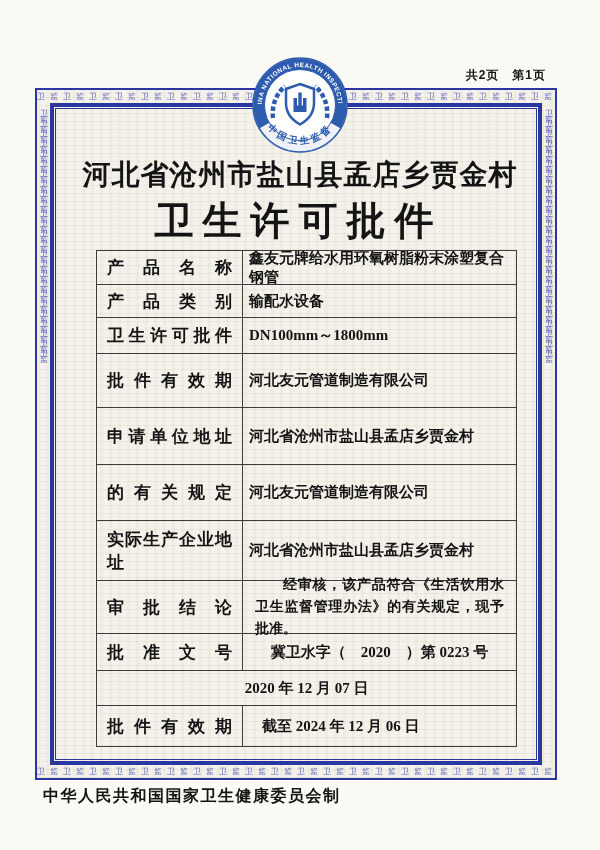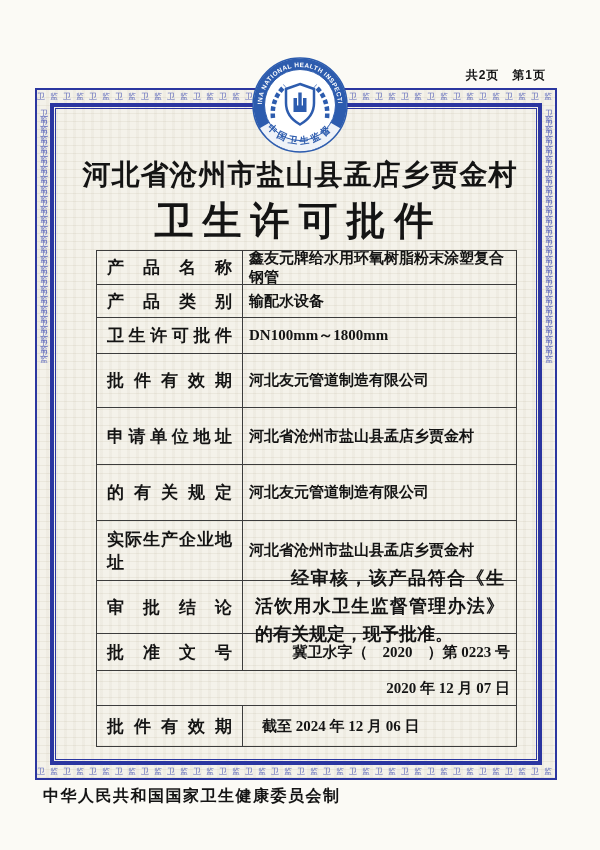--- a/index.html
+++ b/index.html
@@ -64,24 +64,24 @@
   .row:last-child{border-bottom:none;gap:8px;}
   .cell{display:flex;align-items:center;}
   .label{
     width:146px;border-right:1px solid var(--line);
     padding:0 10px;
     font-family:"Liberation Sans", sans-serif;
     font-weight:bold;font-size:17px;justify-content:center;
   }
   .label span{width:100%;text-align:justify;text-align-last:justify;}
   .value{flex:1;padding:0 6px;font-weight:bold;font-size:15px;}
-  .value.center{justify-content:flex-end;}
+  .value.center{justify-content:center;}
   .value.pad{padding-left:11px;}
   .value.para{padding:2px 12px;}
-  .value.para span{display:block;width:100%;text-indent:2em;text-align:justify;font-size:18px;line-height:1.55;}
+  .value.para span{display:block;width:100%;text-indent:2em;text-align:justify;font-size:14px;line-height:1.55;}
   .cert-table .row:nth-child(1){height:34px}
   .cert-table .row:nth-child(2){height:33px}
   .cert-table .row:nth-child(3){height:36px}
   .cert-table .row:nth-child(4){height:54px}
   .cert-table .row:nth-child(5){height:57px}
   .cert-table .row:nth-child(6){height:56px}
   .cert-table .row:nth-child(7){height:60px}
   .cert-table .row:nth-child(8){height:53px}
   .cert-table .row:nth-child(9){height:37px}
   .cert-table .row:nth-child(10){height:35px}

